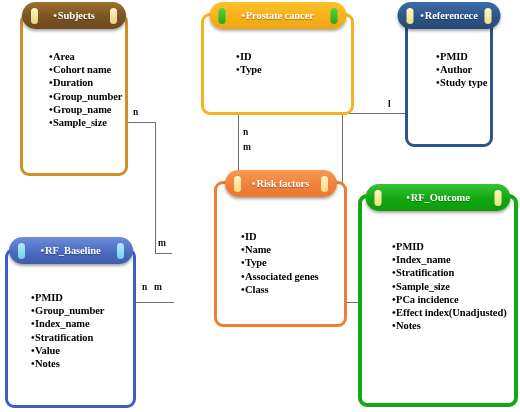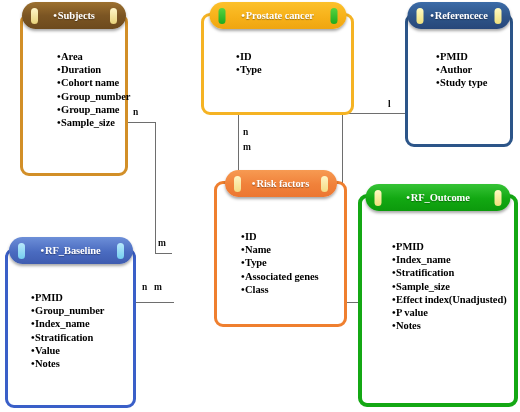--- a/index.html
+++ b/index.html
@@ -21,21 +21,21 @@
     position: absolute;
     box-sizing: border-box;
     background: #ffffff;
     border-style: solid;
     border-radius: 9px;
   }
   .entity .fields {
     position: absolute;
     left: 0;
     right: 0;
-    padding-left: 34px;
+    padding-left: 26px;
     font-size: 10.5px;
     line-height: 13.2px;
     color: #000000;
     font-weight: 600;
     letter-spacing: -0.1px;
   }
   .entity .fields .fld {
     white-space: nowrap;
   }
   .entity .fields .fld::before {
@@ -92,21 +92,21 @@
 
   
   #ent-prostate { left: 165px; top: 13px; width: 153px; height: 102px;
     border-width: 3px; border-color: #f5b323; margin-left: 36px; }
   #ent-prostate .hdr { width: 137px;
     background: linear-gradient(180deg,#fcc12c 0%,#f6b018 60%,#efa511 100%); }
   #ent-prostate .pilldot { background: linear-gradient(180deg,#56d43f,#1faa1f); }
   #ent-prostate .fields { top: 34px; padding-left: 32px; }
 
   
-  #ent-reference { left: 405px; top: 13px; width: 108px; height: 134px;
+  #ent-reference { left: 405px; top: 13px; width: 88px; height: 134px;
     border-width: 3px; border-color: #2c5589; }
   #ent-reference .hdr { width: 103px;
     background: linear-gradient(180deg,#3c6ca8 0%,#2e5488 55%,#27477a 100%); }
   #ent-reference .pilldot { background: linear-gradient(180deg,#fffac2,#efe07c); }
   #ent-reference .fields { top: 34px; padding-left: 28px; }
 
   
   #ent-risk { left: 170px; top: 181px; width: 133px; height: 146px;
     border-width: 3.5px; border-color: #ef7f2f; margin-left: 44px; }
   #ent-risk .hdr { width: 112px;
@@ -177,22 +177,22 @@
   <span class="card" style="left:331px; top:282px;">m</span>
 
   <div class="entity" id="ent-subjects">
     <div class="hdr">
       <span class="pilldot l"></span>
       <span class="ttl">Subjects</span>
       <span class="pilldot r"></span>
     </div>
     <div class="fields">
       <div class="fld">Area</div>
+      <div class="fld">Cohort name</div>
       <div class="fld">Duration</div>
-      <div class="fld">Cohort name</div>
       <div class="fld">Group_number</div>
       <div class="fld">Group_name</div>
       <div class="fld">Sample_size</div>
     </div>
   </div>
 
   <div class="entity" id="ent-prostate">
     <div class="hdr">
       <span class="pilldot l"></span>
       <span class="ttl">Prostate cancer</span>
@@ -252,19 +252,19 @@
     <div class="hdr">
       <span class="pilldot l"></span>
       <span class="ttl">RF_Outcome</span>
       <span class="pilldot r"></span>
     </div>
     <div class="fields">
       <div class="fld">PMID</div>
       <div class="fld">Index_name</div>
       <div class="fld">Stratification</div>
       <div class="fld">Sample_size</div>
+      <div class="fld">PCa incidence</div>
       <div class="fld">Effect index(Unadjusted)</div>
-      <div class="fld">P value</div>
       <div class="fld">Notes</div>
     </div>
   </div>
 
 </div>
 
 </body></html>

